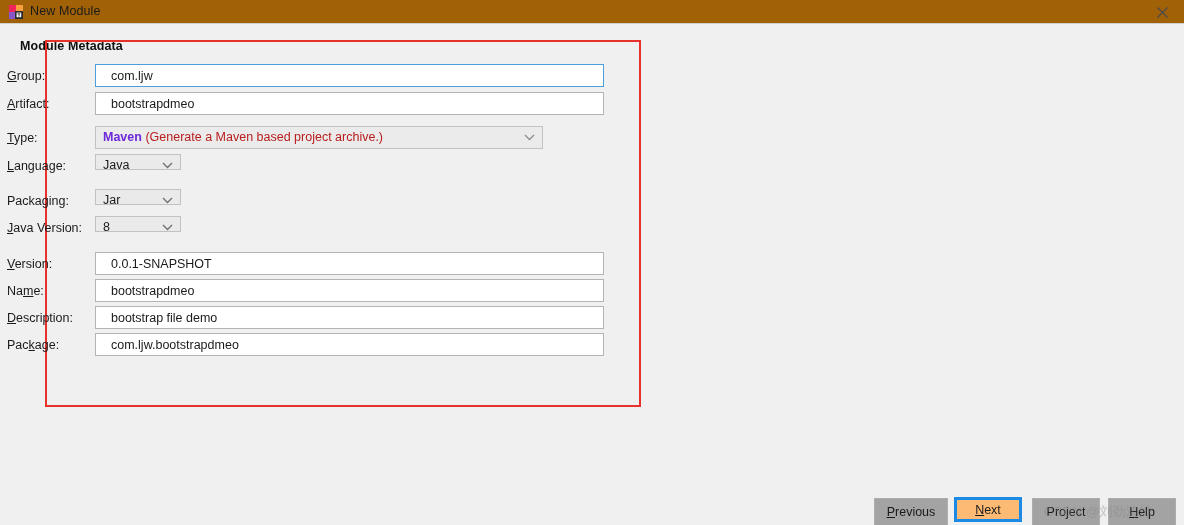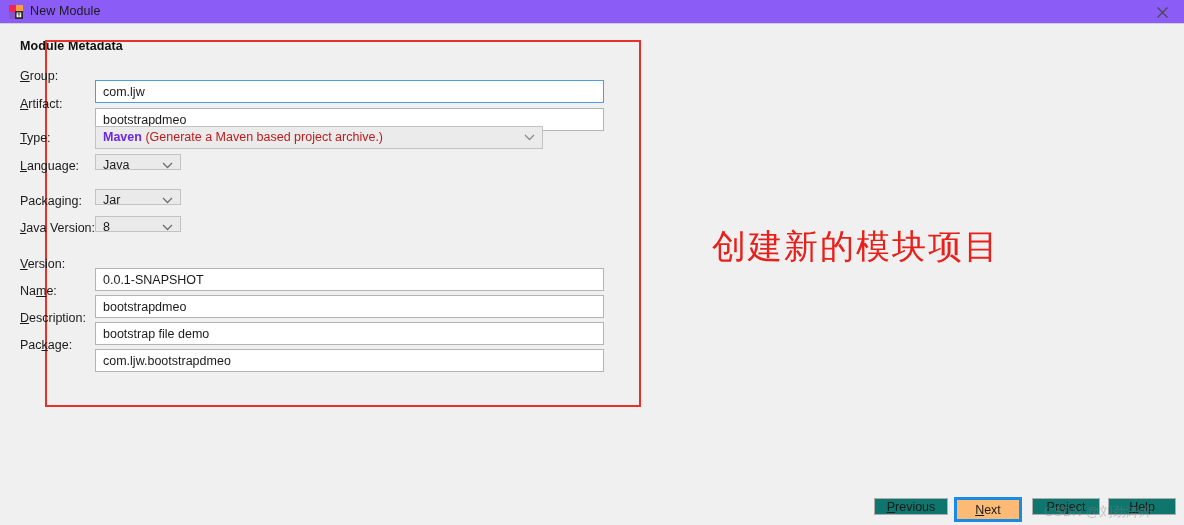--- a/index.html
+++ b/index.html
@@ -15,21 +15,21 @@
     position: relative;
     -webkit-font-smoothing: antialiased;
   }
 
   
   .titlebar {
     position: absolute;
     left: 0; top: 0;
     width: 1184px;
     height: 24px;
-    background: #8b5cf6;
+    background: #a16207;
     border-bottom: 1px solid #d0d0d0;
     box-sizing: border-box;
   }
   .title-icon {
     position: absolute;
     left: 9px; top: 5px;
     width: 14px; height: 14px;
   }
   .title-text {
     position: absolute;
@@ -75,40 +75,40 @@
   }
 
   
   .form-row {
     position: absolute;
     left: 0;
     height: 24px;
   }
   .f-label {
     position: absolute;
-    left: 20px;
+    left: 7px;
     font-size: 12.5px;
     color: #1a1a1a;
     white-space: nowrap;
     line-height: 24px;
   }
   .f-label u { text-decoration: underline; }
 
   .f-input {
     position: absolute;
     left: 95px;
-    top: 16px;
+    top: 0;
     height: 23px;
     box-sizing: border-box;
     background: #ffffff;
     border: 1px solid #b4b4b4;
     font-family: "Liberation Sans", "DejaVu Sans", sans-serif;
     font-size: 12.5px;
     color: #1a1a1a;
-    padding: 0 0 0 7px;
+    padding: 0 0 0 15px;
     line-height: 21px;
     outline: none;
   }
   .f-input.focused {
     border: 1px solid #4a9ede;
   }
   .f-input.wide  { width: 509px; }
 
   
   .f-combo-disabled {
@@ -157,23 +157,23 @@
     font-size: 34px;
     color: #e8201b;
     letter-spacing: 2px;
     white-space: nowrap;
   }
 
   
   .btn {
     position: absolute;
     top: 474px;
-    height: 17px;
-    box-sizing: border-box;
-    background: #0f766e;
+    height: 28px;
+    box-sizing: border-box;
+    background: #a3a3a3;
     border: 1px solid #adadad;
     font-family: "Liberation Sans", "DejaVu Sans", sans-serif;
     font-size: 12.5px;
     color: #1a1a1a;
     display: flex;
     align-items: center;
     justify-content: center;
     cursor: default;
   }
   .btn u { text-decoration: underline; }
@@ -296,21 +296,20 @@
   <div class="form-row" style="top:282px">
     <span class="f-label"><u>D</u>escription:</span>
     <input class="f-input wide" type="text" value="bootstrap file demo" style="">
   </div>
 
   <div class="form-row" style="top:309px">
     <span class="f-label">Pac<u>k</u>age:</span>
     <input class="f-input wide" type="text" value="com.ljw.bootstrapdmeo" style="">
   </div>
 
-  <div class="cn-annotation">创建新的模块项目</div>
 
   <div class="btn btn-prev">
     <span><u>P</u>revious</span>
   </div>
   <div class="btn btn-next">
     <span><u>N</u>ext</span>
   </div>
   <div class="btn btn-cancel">
     <span>Project</span>
   </div>

